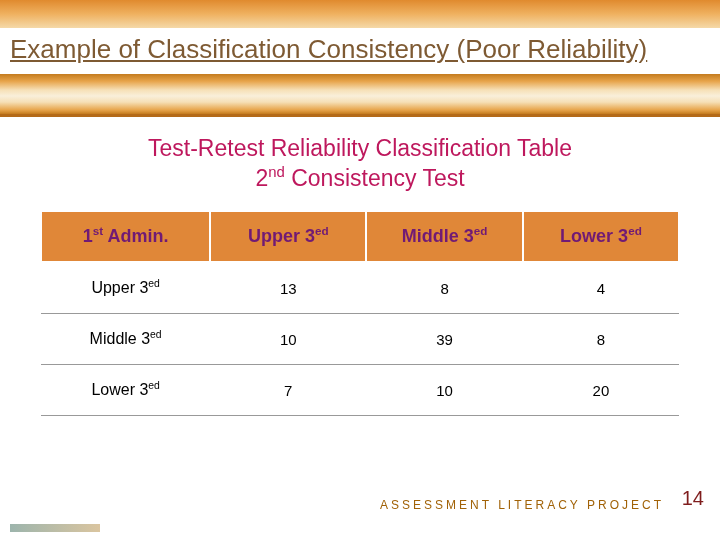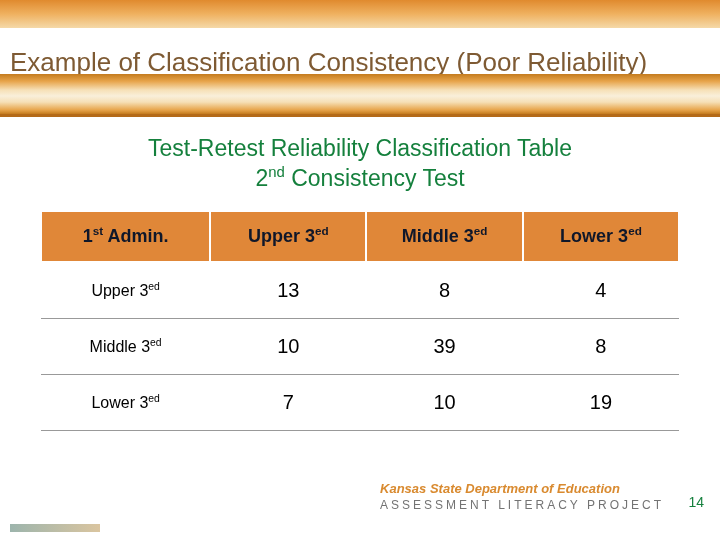--- a/index.html
+++ b/index.html
@@ -23,26 +23,27 @@
     position: absolute;
     top: 0;
     left: 0;
     width: 720px;
     height: 28px;
     background: linear-gradient(to bottom, #e08a2e 0%, #efb160 50%, #f5d9a8 100%);
   }
   
   .title {
     position: absolute;
-    top: 47px;
+    top: 34px;
     left: 10px;
     width: 700px;
     color: #7e5a33;
     font-size: 26px;
     font-weight: 400;
+    text-decoration: underline;
   }
   
   .band {
     position: absolute;
     top: 74px;
     left: 0;
     width: 720px;
     height: 40px;
     background: linear-gradient(to bottom, #c47b1e 0%, #e7a44a 18%, #f6e0b7 40%, #f9efda 55%, #f6e0b7 70%, #e7a44a 90%, #c47b1e 100%);
   }
@@ -57,50 +58,50 @@
   }
   
   .subtitle-wrap {
     position: absolute;
     top: 133px;
     left: 0;
     width: 720px;
     text-align: center;
   }
   .subtitle-line {
-    color: #15803d;
+    color: #be185d;
     font-size: 23px;
     line-height: 30px;
   }
   sup {
     font-size: 0.65em;
     vertical-align: super;
     line-height: 0;
   }
   
   .tbl {
     position: absolute;
     top: 210px;
     left: 40px;
     width: 640px;
     border-collapse: collapse;
   }
   .tbl th {
     background: #e08738;
-    color: #0f172a;
+    color: #701a75;
     font-weight: 700;
     font-size: 18px;
     padding: 14px 6px;
     border: 2px solid #fff;
     text-align: center;
   }
   .tbl td {
     background: #fff;
     color: #000;
-    font-size: 20px;
+    font-size: 15px;
     padding: 16px 6px;
     border-bottom: 1px solid #999;
     text-align: center;
   }
   .tbl td.rowlabel {
     font-size: 16px;
   }
   .tbl tr:nth-child(1) td { }
   .col1 { width: 170px; }
   .coln { width: 156px; }
@@ -111,32 +112,32 @@
     right: 56px;
     text-align: left;
   }
   .footer .org {
     color: #d98a2f;
     font-size: 13px;
     font-weight: 700;
     font-style: italic;
   }
   .footer .proj {
-    color: #737373;
+    color: #a16207;
     font-size: 12px;
     letter-spacing: 3px;
     margin-top: 2px;
     text-align: center;
   }
   .pagenum {
     position: absolute;
     bottom: 30px;
     right: 16px;
-    color: #15803d;
-    font-size: 14px;
+    color: #7f1d1d;
+    font-size: 20px;
   }
   .bottom-strip {
     position: absolute;
     left: 10px;
     bottom: 8px;
     height: 8px;
     width: 90px;
     background: linear-gradient(to right, #3a6a5a, #b68b40);
     opacity: 0.5;
   }
@@ -191,24 +192,23 @@
         <td>10</td>
         <td>39</td>
         <td>8</td>
       </tr>
       <tr>
         <td class="rowlabel">
           <span>Lower 3</span><sup>ed</sup>
         </td>
         <td>7</td>
         <td>10</td>
-        <td>19</td>
+        <td>20</td>
       </tr>
     </tbody>
   </table>
 
   <div class="footer">
-    <div class="org">Kansas State Department of Education</div>
     <div class="proj">ASSESSMENT LITERACY PROJECT</div>
   </div>
   <div class="pagenum">14</div>
   <div class="bottom-strip"></div>
 </div>
 
 </body></html>

